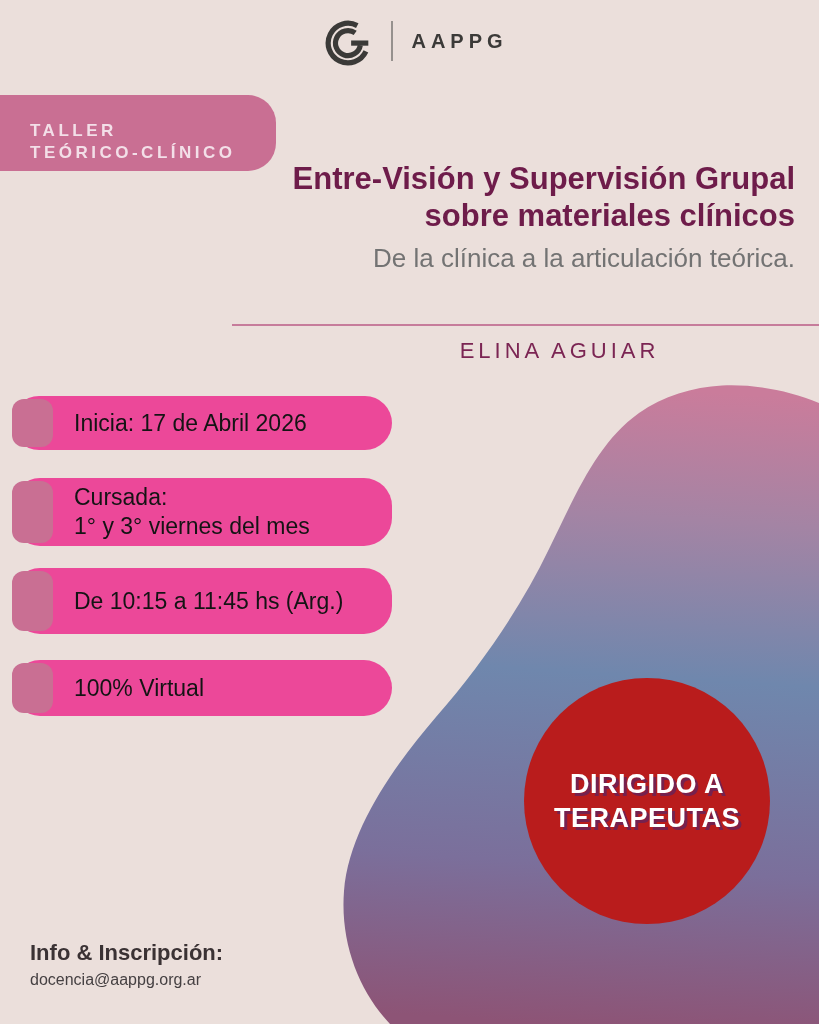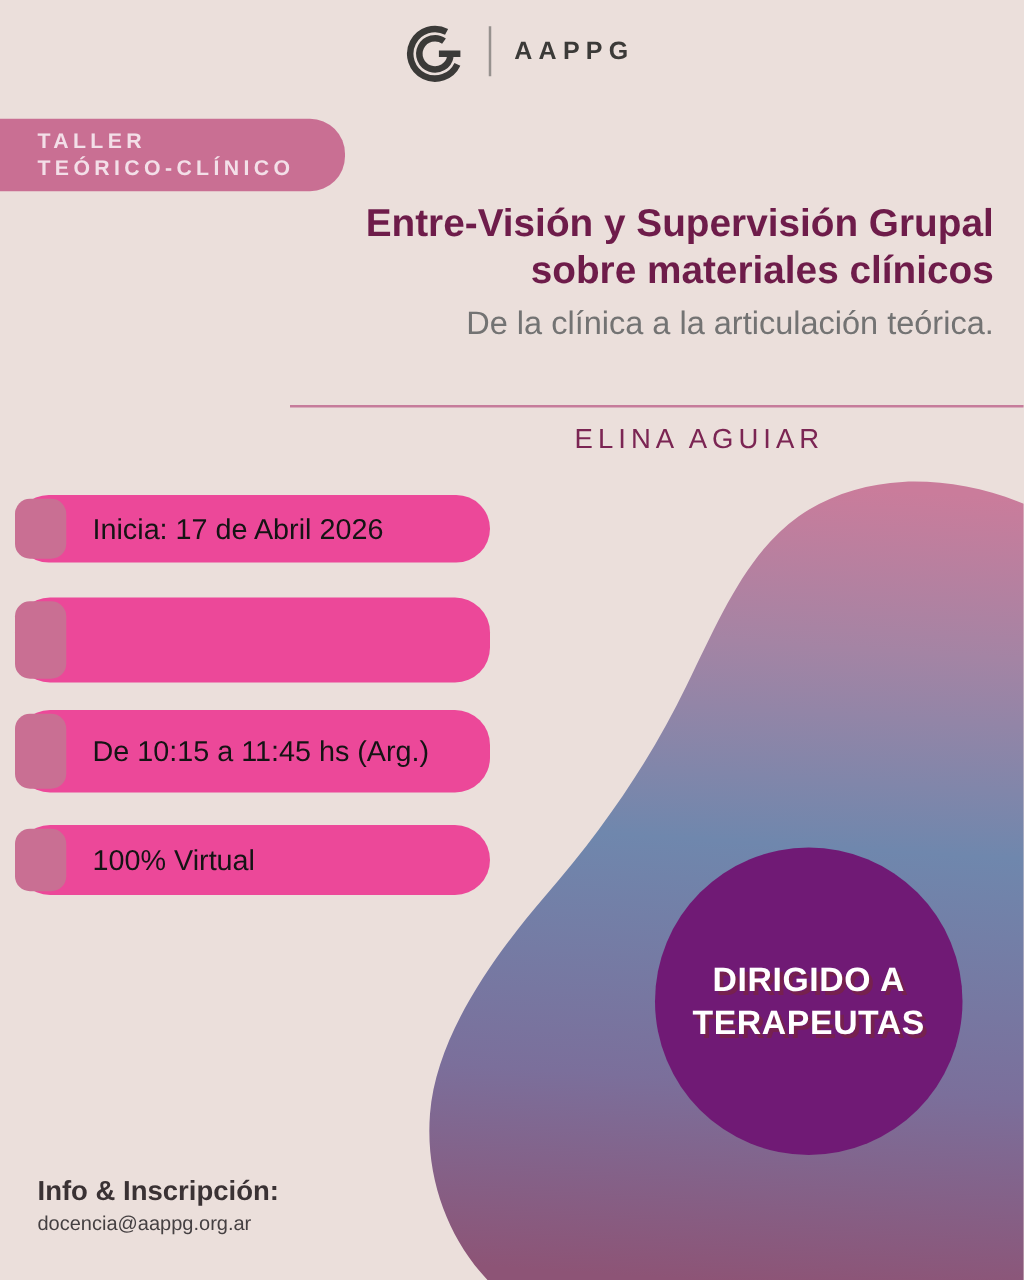--- a/index.html
+++ b/index.html
@@ -16,21 +16,21 @@
     position:absolute;top:16px;left:0;right:0;
     display:flex;justify-content:center;align-items:center;gap:18px;
     transform:translateX(6px);z-index:2;
   }
   .logo-divider{width:2px;height:40px;background:#96918e;}
   .logo-text{font-size:20px;font-weight:bold;letter-spacing:5px;color:#3b3a38;}
   
   .badge{
     position:absolute;top:95px;left:0;z-index:2;
     background:#c96f93;color:#f3dfe8;
-    padding:7px 40px 7px 30px;
+    padding:25px 40px 7px 30px;
     border-radius:0 28px 28px 0;
     font-weight:bold;font-size:17px;letter-spacing:3.5px;line-height:22px;
   }
   
   .title-block{position:absolute;top:160px;right:24px;left:150px;text-align:right;z-index:2;}
   .title-line{font-size:31px;font-weight:bold;color:#6e1c4a;line-height:37px;}
   .subtitle{font-size:26px;color:#737373;margin-top:9px;font-weight:500;}
   .rule{position:absolute;top:324px;left:232px;right:0;height:2px;background:#c67c9b;z-index:2;}
   .speaker{position:absolute;top:338px;left:300px;right:0;text-align:center;
     font-size:22px;letter-spacing:4px;color:#7b2553;z-index:2;}
@@ -42,21 +42,21 @@
   .info-chip{position:absolute;left:0;top:3px;bottom:3px;width:41px;
     background:#c96f93;border-radius:12px;}
   .info-text{margin-left:62px;font-size:23px;color:#141414;font-weight:500;line-height:29px;}
   .row-1{top:396px;height:54px;}
   .row-2{top:478px;height:68px;}
   .row-3{top:568px;height:66px;}
   .row-4{top:660px;height:56px;}
   
   .audience-circle{
     position:absolute;left:524px;top:678px;width:246px;height:246px;
-    border-radius:50%;background:#701a75;z-index:1;
+    border-radius:50%;background:#b91c1c;z-index:1;
     display:flex;flex-direction:column;justify-content:center;align-items:center;
     text-align:center;
   }
   .circle-text{
     color:#ffffff;font-weight:bold;font-size:27px;line-height:34px;
     letter-spacing:0.5px;text-shadow:3px 3px 0 #76214e;
   }
   
   .footer{position:absolute;left:30px;top:928px;z-index:2;margin-top:12px;}
   .footer-label{font-weight:bold;font-size:22px;color:#3a3234;}
@@ -112,20 +112,24 @@
 
 <div class="speaker">ELINA AGUIAR</div>
 
 <div class="info-row row-1">
   <div class="info-chip"></div>
   <div class="info-text">Inicia: 17 de Abril 2026</div>
 </div>
 
 <div class="info-row row-2">
   <div class="info-chip"></div>
+  <div class="info-text">
+    <div>Cursada:</div>
+    <div>1° y 3° viernes del mes</div>
+  </div>
 </div>
 
 <div class="info-row row-3">
   <div class="info-chip"></div>
   <div class="info-text">De 10:15 a 11:45 hs (Arg.)</div>
 </div>
 
 <div class="info-row row-4">
   <div class="info-chip"></div>
   <div class="info-text">100% Virtual</div>

